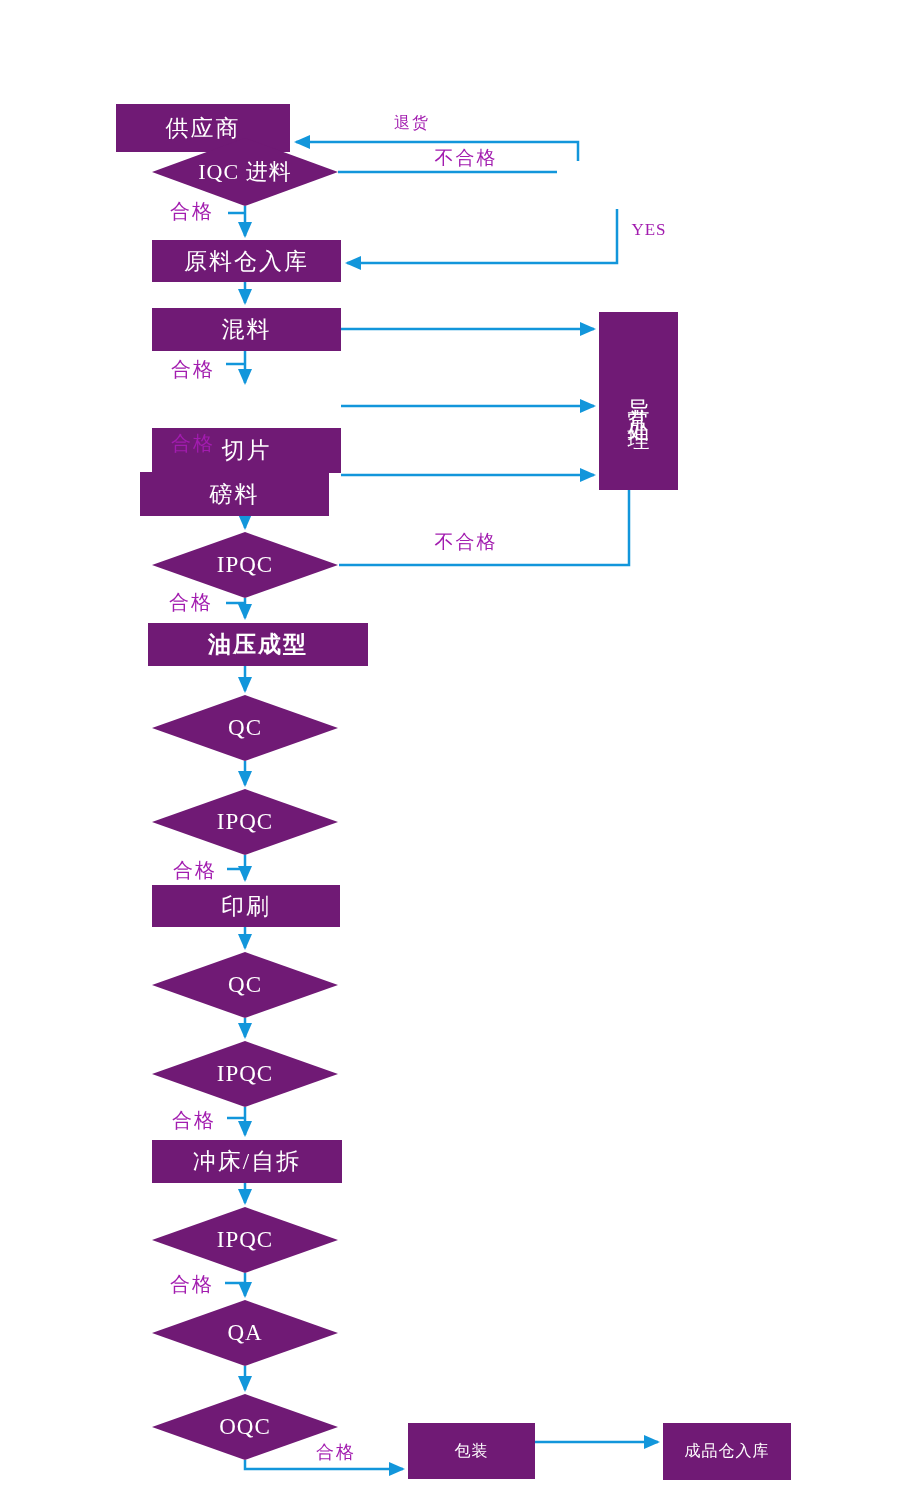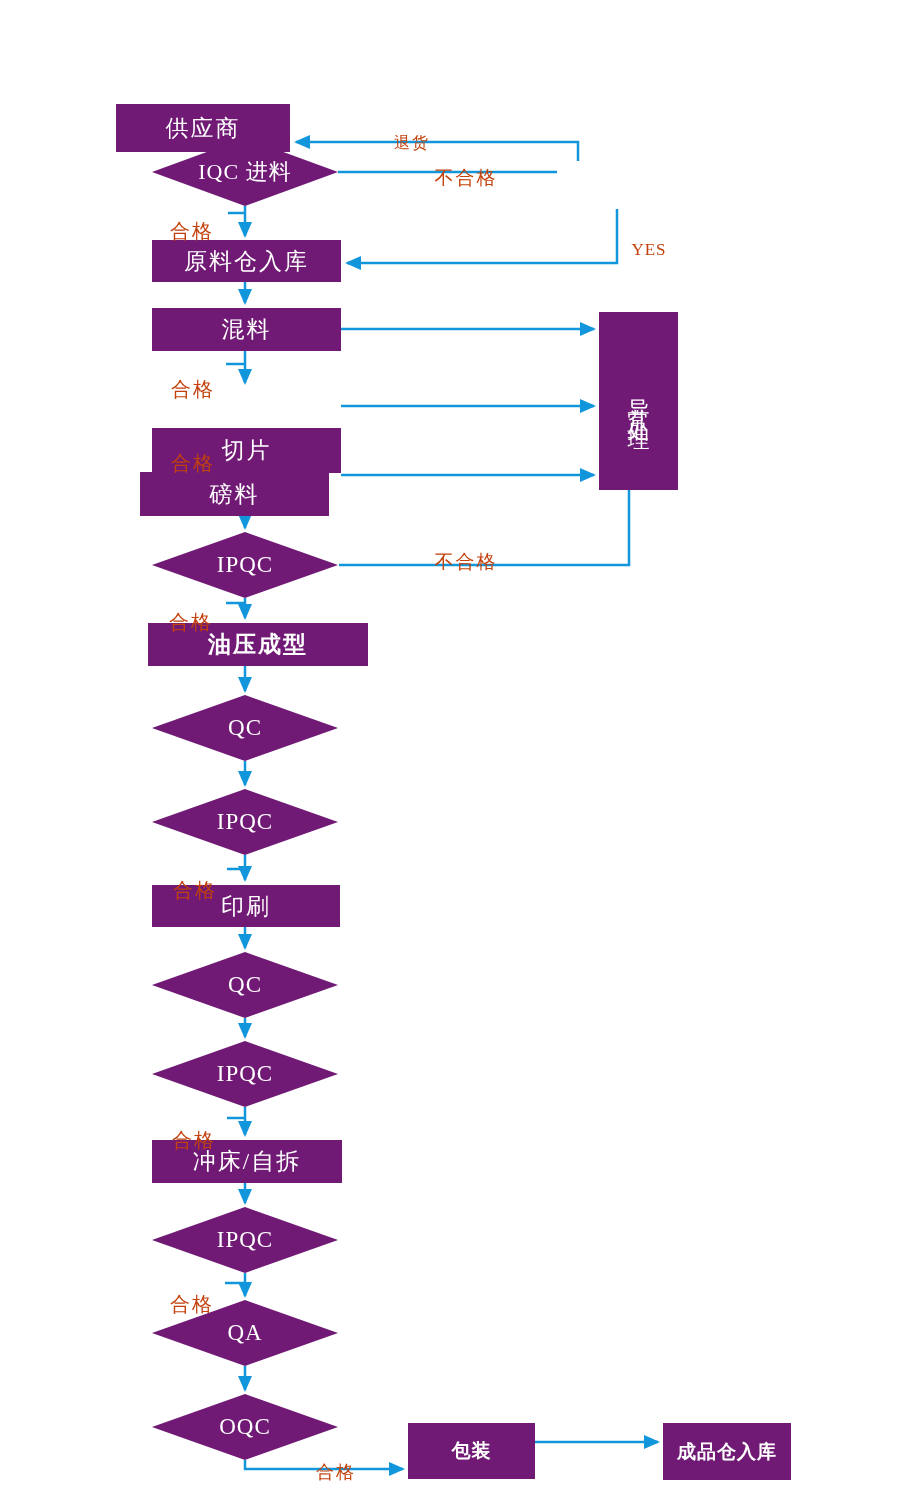--- a/index.html
+++ b/index.html
@@ -5,28 +5,28 @@
   html,body{margin:0;padding:0;background:#ffffff;}
   #canvas{position:relative;width:900px;height:1509px;background:#ffffff;overflow:hidden;
           font-family:"Liberation Serif","DejaVu Serif",serif;}
   #title{position:absolute;left:427px;top:36px;transform:translateX(-50%);
          font-family:"DejaVu Sans","Liberation Sans",sans-serif;
          font-weight:900;font-size:31px;letter-spacing:1px;color:#29abe2;white-space:nowrap;}
   #wires{position:absolute;left:0;top:0;}
   .node{position:absolute;display:flex;align-items:center;justify-content:center;
         background:#701a75;color:#ffffff;text-align:center;box-sizing:border-box;}
   .rect-label{font-size:23px;letter-spacing:2px;}
-  .small-rect{font-size:19px;letter-spacing:1px;font-weight:bold;}
+  .small-rect{font-size:16px;letter-spacing:1px;}
   .diamond{clip-path:polygon(50% 0,100% 50%,50% 100%,0 50%);}
   .dia-latin{font-size:23px;letter-spacing:1px;}
   .dia-iqc{font-size:22px;letter-spacing:1px;}
   .dia-no{font-size:17px;line-height:1.2;white-space:pre-line;letter-spacing:1px;}
   .vtext{writing-mode:vertical-lr;text-orientation:upright;font-size:22px;letter-spacing:10px;}
-  .elabel{position:absolute;transform:translate(-50%,-50%);color:#c2410c;
-          font-size:20px;letter-spacing:2px;white-space:nowrap;margin-top:20px;}
+  .elabel{position:absolute;transform:translate(-50%,-50%);color:#a21caf;
+          font-size:20px;letter-spacing:2px;white-space:nowrap;}
   .lbl-return{font-size:16px;}
   .lbl-fail{font-size:19px;}
   .lbl-yes{font-size:17px;letter-spacing:1px;}
   .lbl-pass-oqc{font-size:18px;}
 </style>
 </head>
 <body>
 
 <div id="canvas">
 

